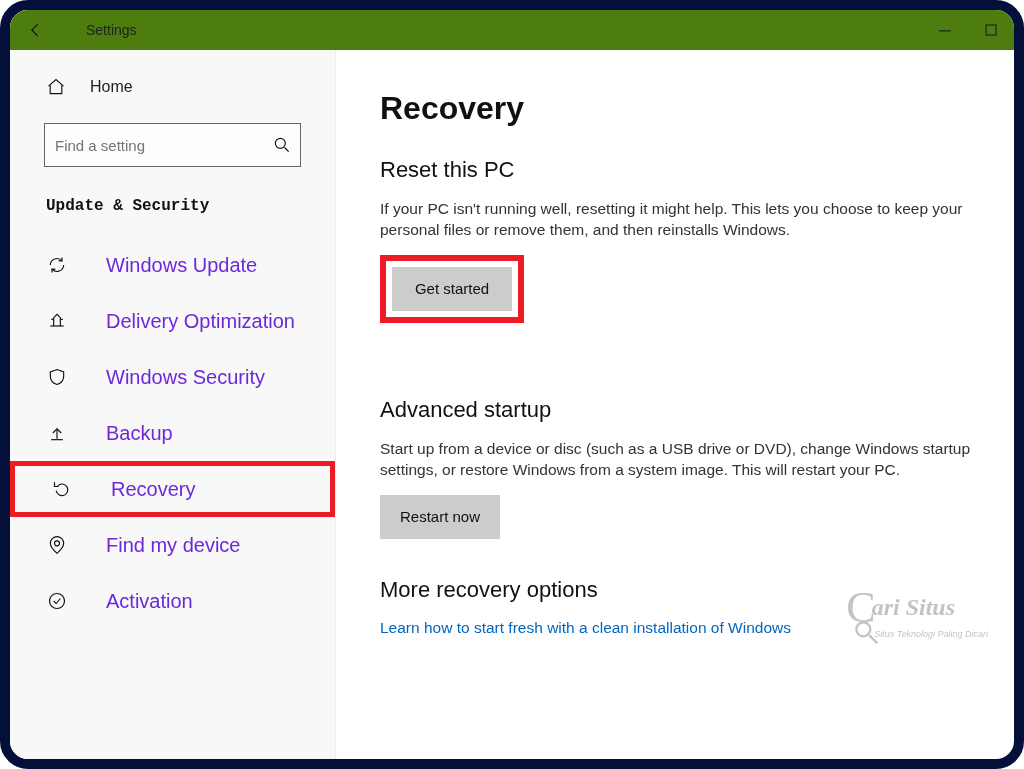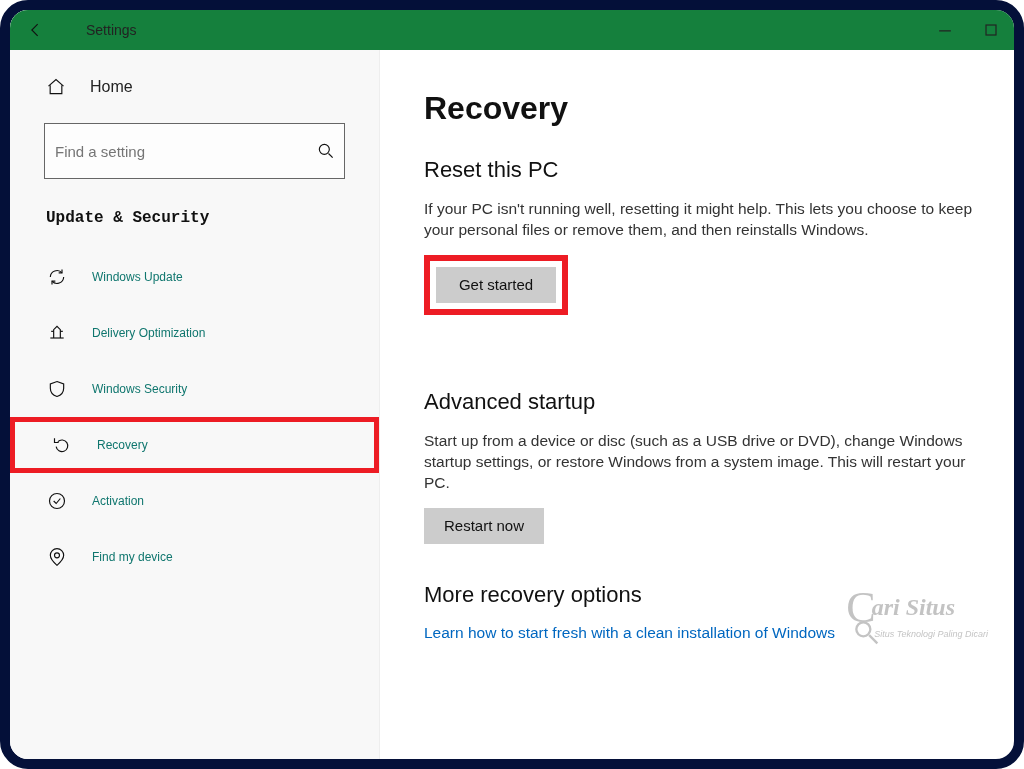--- a/index.html
+++ b/index.html
@@ -17,21 +17,21 @@
     display: flex;
   }
 
   
   .titlebar {
     position: absolute;
     top: 0; left: 0; right: 0;
     height: 40px;
     display: flex;
     align-items: center;
-    background: #15803d;
+    background: #4d7c0f;
     z-index: 2;
   }
   .titlebar .back {
     width: 40px; height: 40px;
     display: flex; align-items: center; justify-content: center;
     margin-left: 6px;
     color: #333;
   }
   .titlebar .title {
     font-size: 14px;
@@ -65,24 +65,23 @@
     height: 44px;
     padding-left: 34px;
     cursor: default;
   }
   .home-row .ic { width: 24px; display:flex; align-items:center; justify-content:center; }
   .home-row .label { margin-left: 22px; font-size: 16px; color: #222; }
 
   .search-wrap {
     margin: 14px 34px 18px 34px;
     border: 1px solid #666;
-    height: 56px;
+    height: 44px;
     display: flex; align-items: center;
     background: #fdfdfd;
-    gap: 44px;
   }
   .search-wrap input {
     flex: 1 1 auto;
     border: none; outline: none;
     background: transparent;
     font-size: 15px;
     color: #666;
     padding: 0 10px;
   }
   .search-wrap .sicon {
@@ -99,21 +98,21 @@
   }
 
   .nav-list { display: flex; flex-direction: column; }
   .nav-item {
     display: flex; align-items: center;
     height: 56px;
     padding-left: 34px;
     cursor: default;
   }
   .nav-item .ic { width: 26px; display:flex; align-items:center; justify-content:center; color:#111; }
-  .nav-item .label { margin-left: 22px; font-size: 12px; color: #0f766e; }
+  .nav-item .label { margin-left: 36px; font-size: 20px; color: #6d28d9; }
   .nav-item.highlight-red { border: 5px solid #ed1c24; }
 
   
   .main {
     flex: 1 1 auto;
     padding: 80px 30px 0 44px;
     color: #222;
     position: relative;
   }
   .main h1 {
@@ -133,21 +132,21 @@
     line-height: 1.35;
     color: #333;
     margin: 0 0 14px 0;
   }
   .kbtn {
     display: inline-block;
     background: #ccc;
     border: none;
     font-size: 15px;
     color: #111;
-    height: 36px;
+    height: 44px;
     padding: 0 16px;
     min-width: 120px;
   }
   .btn-highlight {
     display: inline-block;
     border: 6px solid #ed1c24;
     padding: 6px;
     margin-bottom: 36px;
   }
   .section-gap { height: 38px; }
@@ -278,50 +277,60 @@
 
       <div class="nav-item">
         <span class="ic">
           <svg class="i" viewBox="0 0 24 24" fill="#111" stroke="none">
               <path d="M12 3l8 3v5c0 5-3.5 8.5-8 10-4.5-1.5-8-5-8-10V6l8-3z"></path>
             </svg>
         </span>
         <span class="label">Windows Security</span>
       </div>
 
+      <div class="nav-item">
+        <span class="ic">
+          <svg class="i" viewBox="0 0 24 24">
+              <path d="M12 19V7"></path>
+              <path d="M7 12l5-5 5 5"></path>
+              <path d="M5 20h14"></path>
+            </svg>
+        </span>
+        <span class="label">Backup</span>
+      </div>
 
 
       <div class="nav-item highlight-red">
         <span class="ic">
           <svg class="i" viewBox="0 0 24 24">
               <path d="M5 14a7 7 0 1 0 2-6"></path>
               <path d="M3 4v5h5"></path>
             </svg>
         </span>
         <span class="label">Recovery</span>
       </div>
 
       <div class="nav-item">
         <span class="ic">
           <svg class="i" viewBox="0 0 24 24">
+              <circle cx="12" cy="10" r="3"></circle>
+              <path d="M12 2a8 8 0 0 0-8 8c0 5 8 12 8 12s8-7 8-12a8 8 0 0 0-8-8z"></path>
+            </svg>
+        </span>
+        <span class="label">Find my device</span>
+      </div>
+
+      <div class="nav-item">
+        <span class="ic">
+          <svg class="i" viewBox="0 0 24 24">
               <circle cx="12" cy="12" r="9"></circle>
               <path d="M8 12l3 3 5-6"></path>
             </svg>
         </span>
         <span class="label">Activation</span>
-      </div>
-
-      <div class="nav-item">
-        <span class="ic">
-          <svg class="i" viewBox="0 0 24 24">
-              <circle cx="12" cy="10" r="3"></circle>
-              <path d="M12 2a8 8 0 0 0-8 8c0 5 8 12 8 12s8-7 8-12a8 8 0 0 0-8-8z"></path>
-            </svg>
-        </span>
-        <span class="label">Find my device</span>
       </div>
 
     </div>
   </div>
 
   <div class="main">
     <h1>Recovery</h1>
 
     <h2>Reset this PC</h2>
     <p>If your PC isn't running well, resetting it might help. This lets you choose to keep your personal files or remove them, and then reinstalls Windows.</p>

